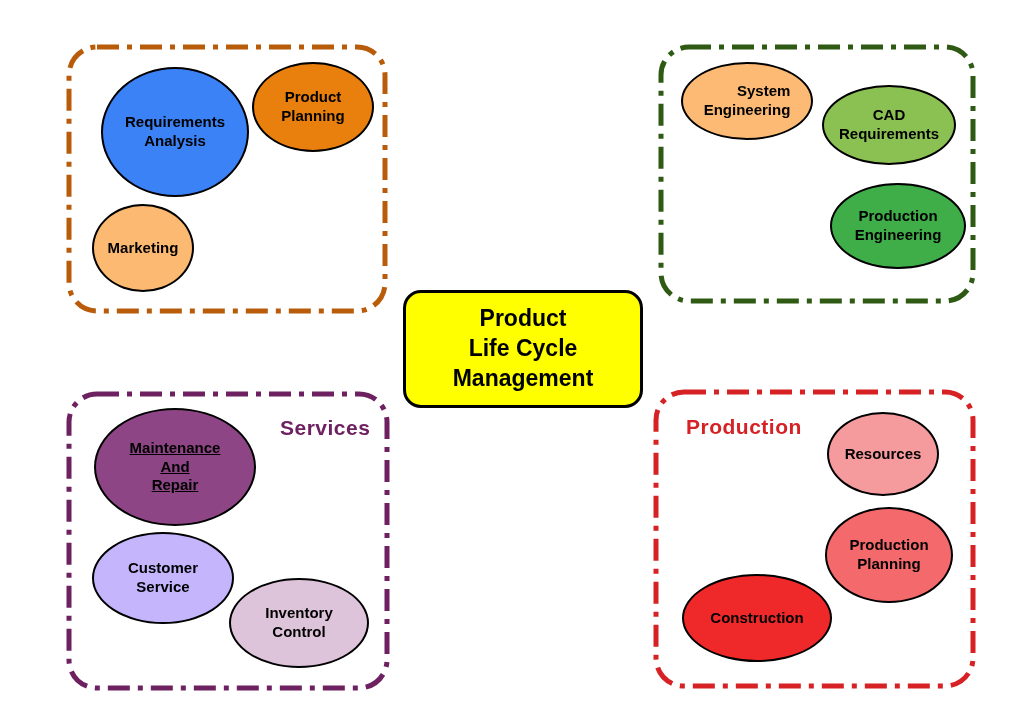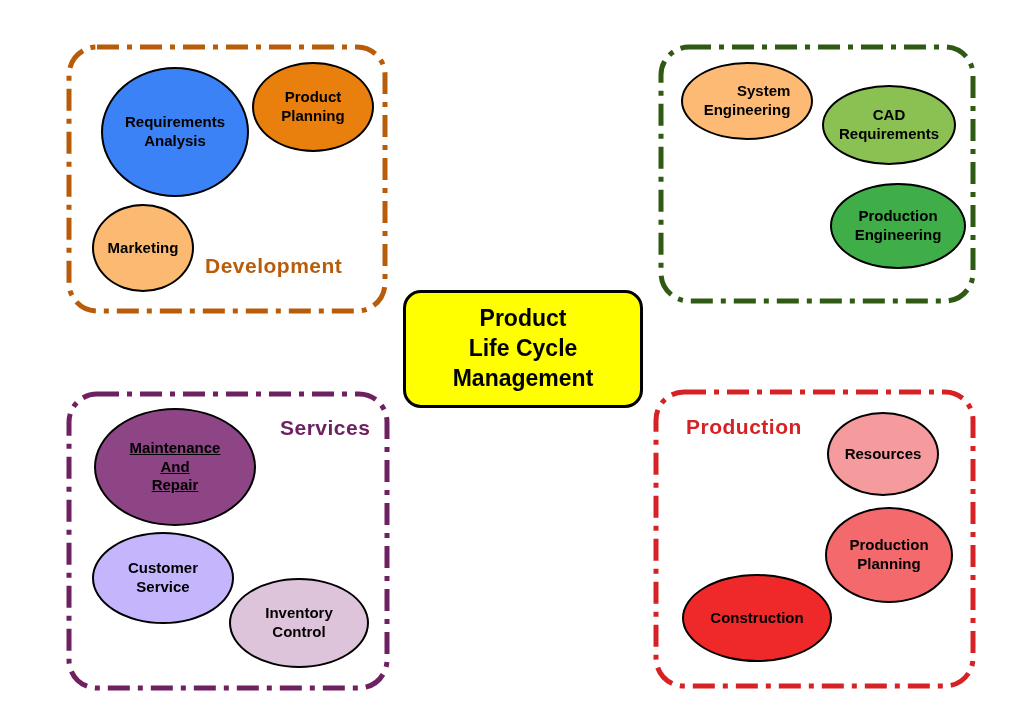--- a/index.html
+++ b/index.html
@@ -102,21 +102,20 @@
       <span class="node-label">Requirements
 Analysis</span>
     </div>
     <div class="node n-pp">
       <span class="node-label">Product
 Planning</span>
     </div>
     <div class="node n-mkt">
       <span class="node-label">Marketing</span>
     </div>
-    <div class="group-label lbl-dev">Development</div>
   </div>
 
   <div class="quadrant q-con">
     <svg class="border-svg" width="318" height="260">
       <rect x="3" y="3" width="312" height="254" rx="28" fill="none" stroke-width="5" stroke-dasharray="22 8 5 8" stroke="#2F5A14"></rect>
     </svg>
     <div class="node n-sys">
       <span class="node-label">System
 Engineering</span>
     </div>

